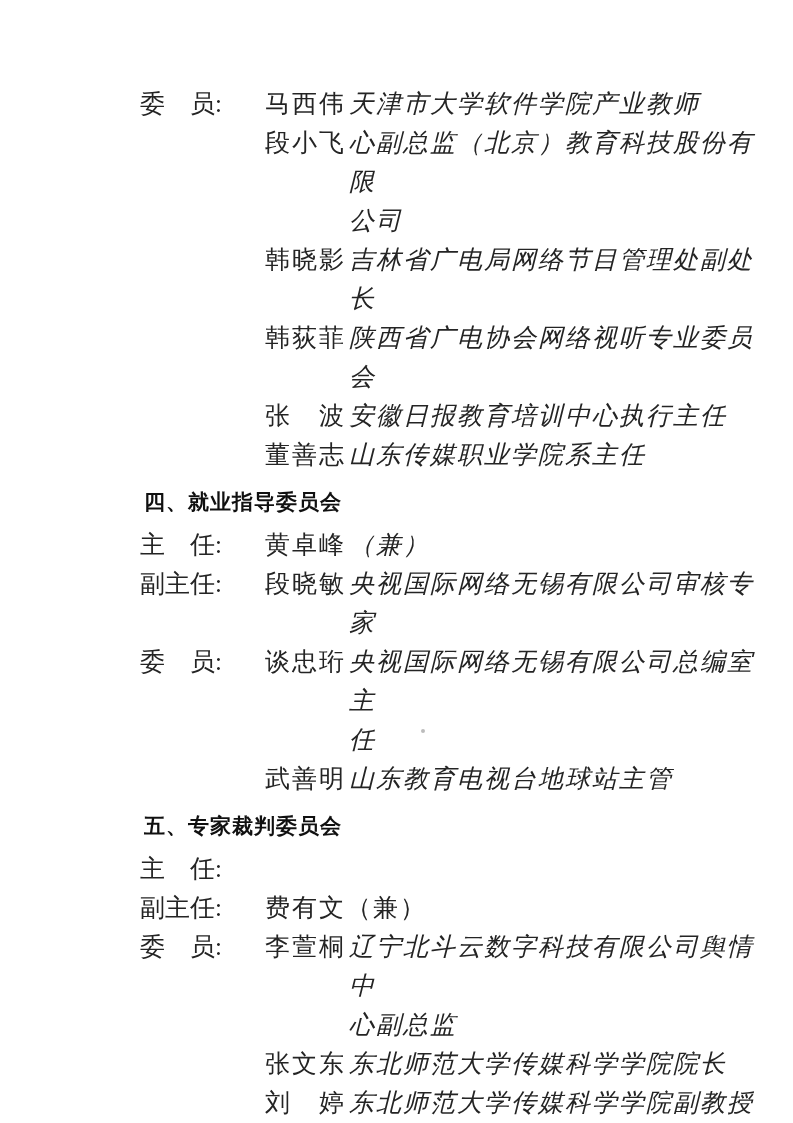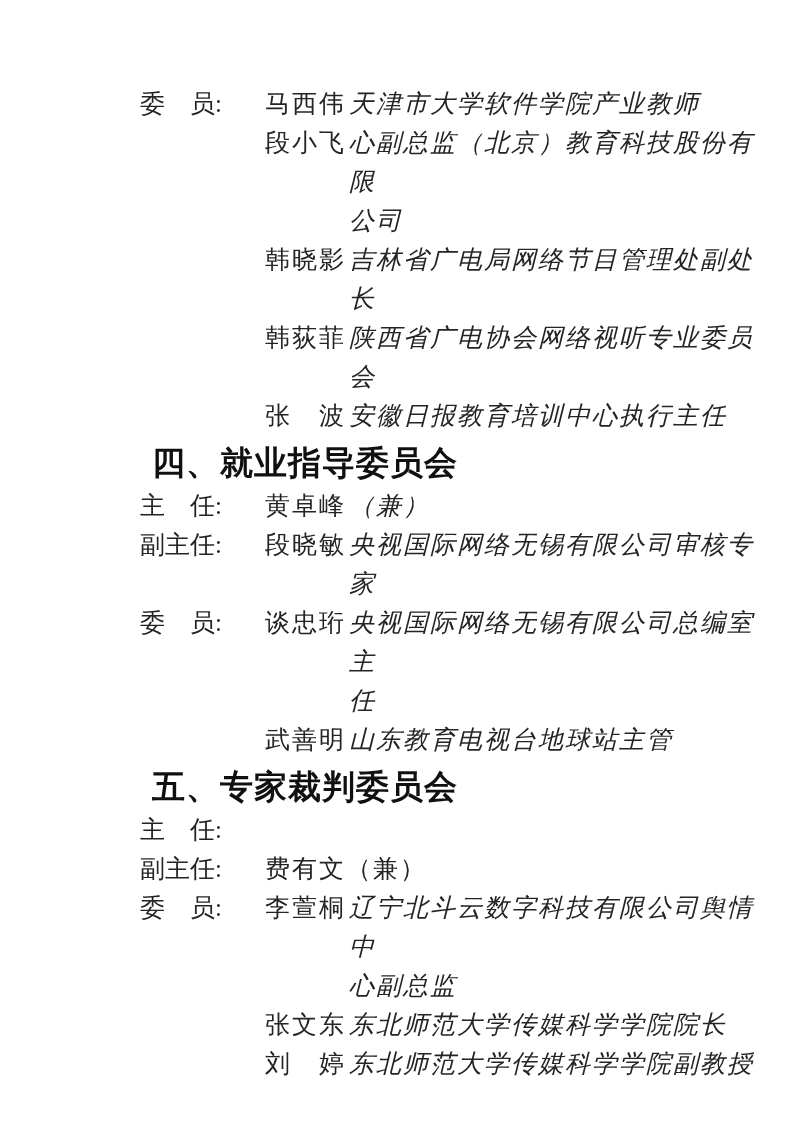--- a/index.html
+++ b/index.html
@@ -36,25 +36,25 @@
   }
   .org {
     flex: 1 1 auto;
     white-space: pre-line;
     letter-spacing: 2px;
     font-style: italic;
   }
   .sec {
     font-family: "Liberation Sans", sans-serif;
     font-weight: 700;
-    font-size: 33px;
+    font-size: 21px;
     line-height: 39px;
     letter-spacing: 1px;
     color: #101010;
-    margin: 8px 0 4px 12px;
+    margin: 8px 0 4px 4px;
   }
   .speck {
     position: absolute;
     left: 421px;
     top: 729px;
     width: 4px;
     height: 4px;
     border-radius: 50%;
     background: #8f8f8f;
     opacity: 0.6;
@@ -84,20 +84,25 @@
     </div>
     <div class="row">
       <span class="lbl"></span>
       <span class="nm">韩荻菲</span>
       <span class="org">陕西省广电协会网络视听专业委员会</span>
     </div>
     <div class="row">
       <span class="lbl"></span>
       <span class="nm">张　波</span>
       <span class="org">安徽日报教育培训中心执行主任</span>
+    </div>
+    <div class="row">
+      <span class="lbl"></span>
+      <span class="nm">董善志</span>
+      <span class="org">山东传媒职业学院系主任</span>
     </div>
 
     <div class="sec">四、就业指导委员会</div>
 
     <div class="row">
       <span class="lbl">主　任:</span>
       <span class="nm">黄卓峰</span>
       <span class="org">（兼）</span>
     </div>
     <div class="row">

